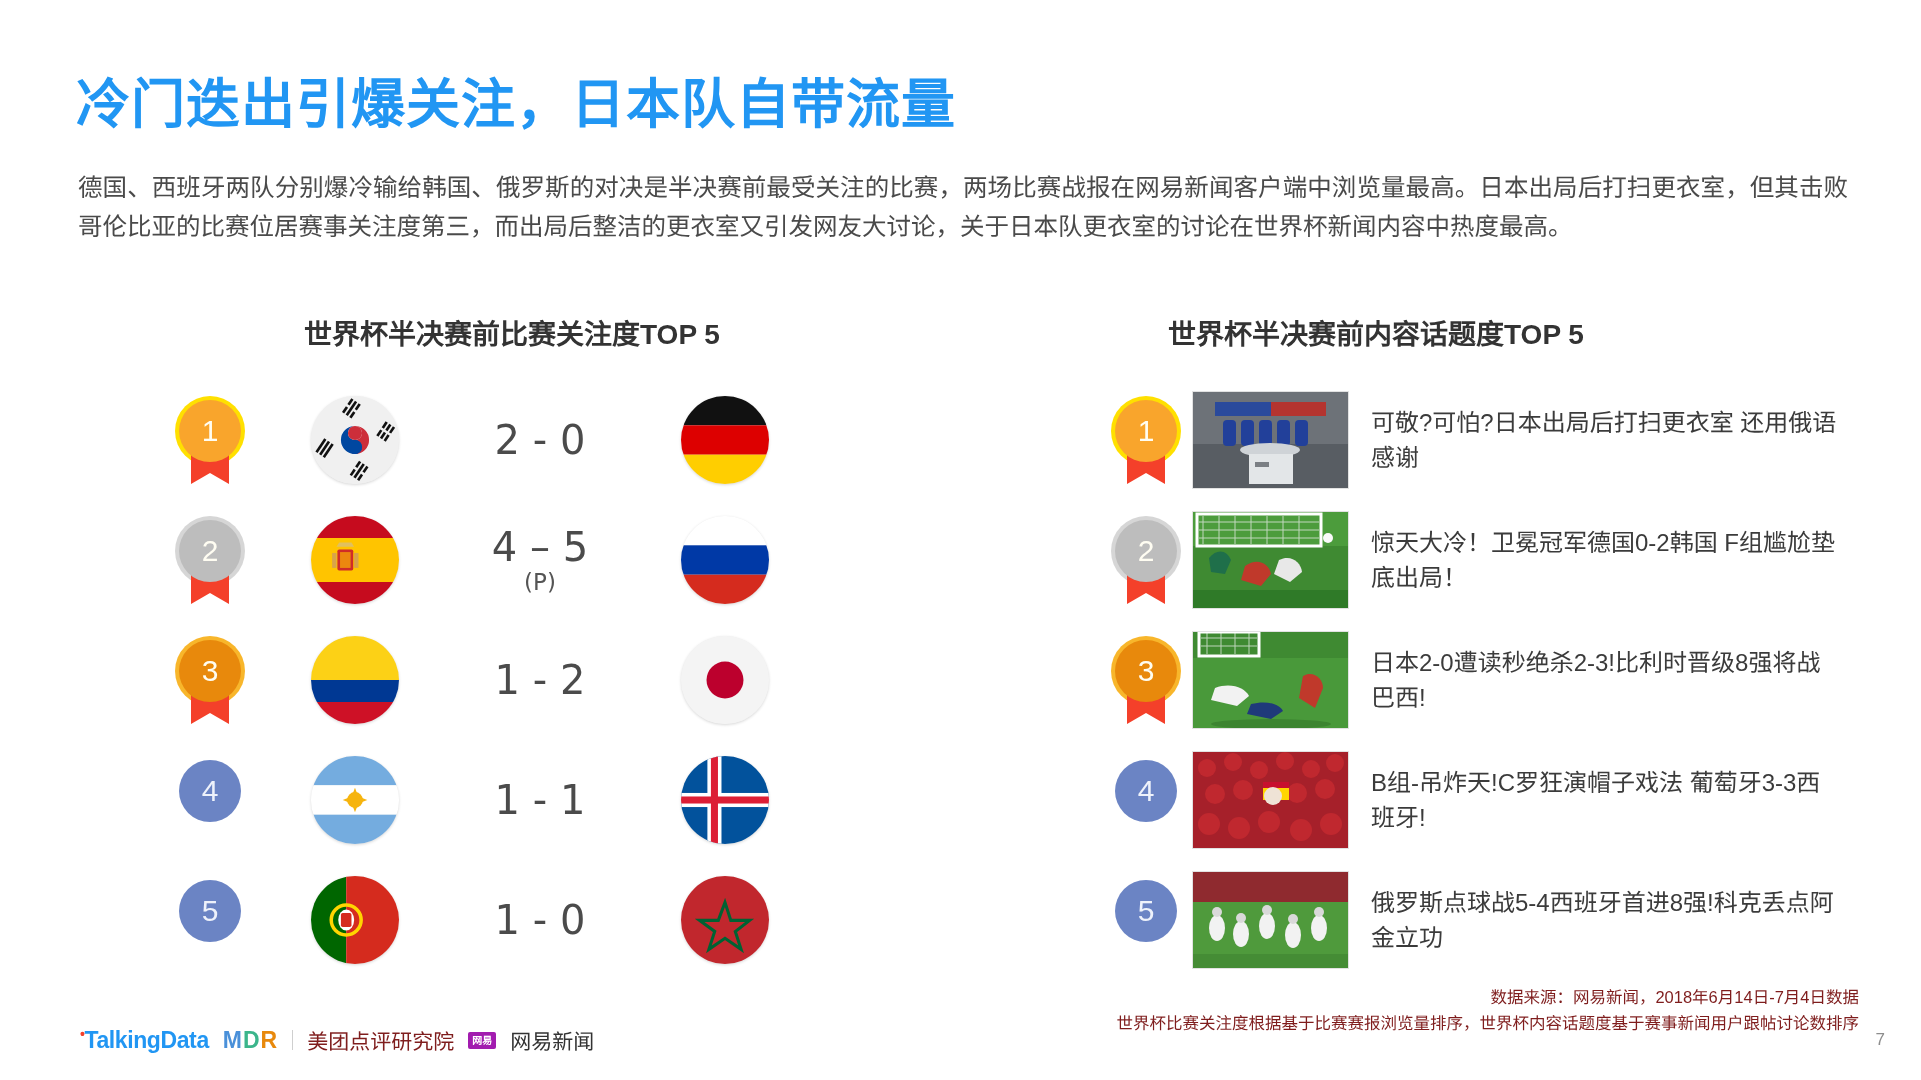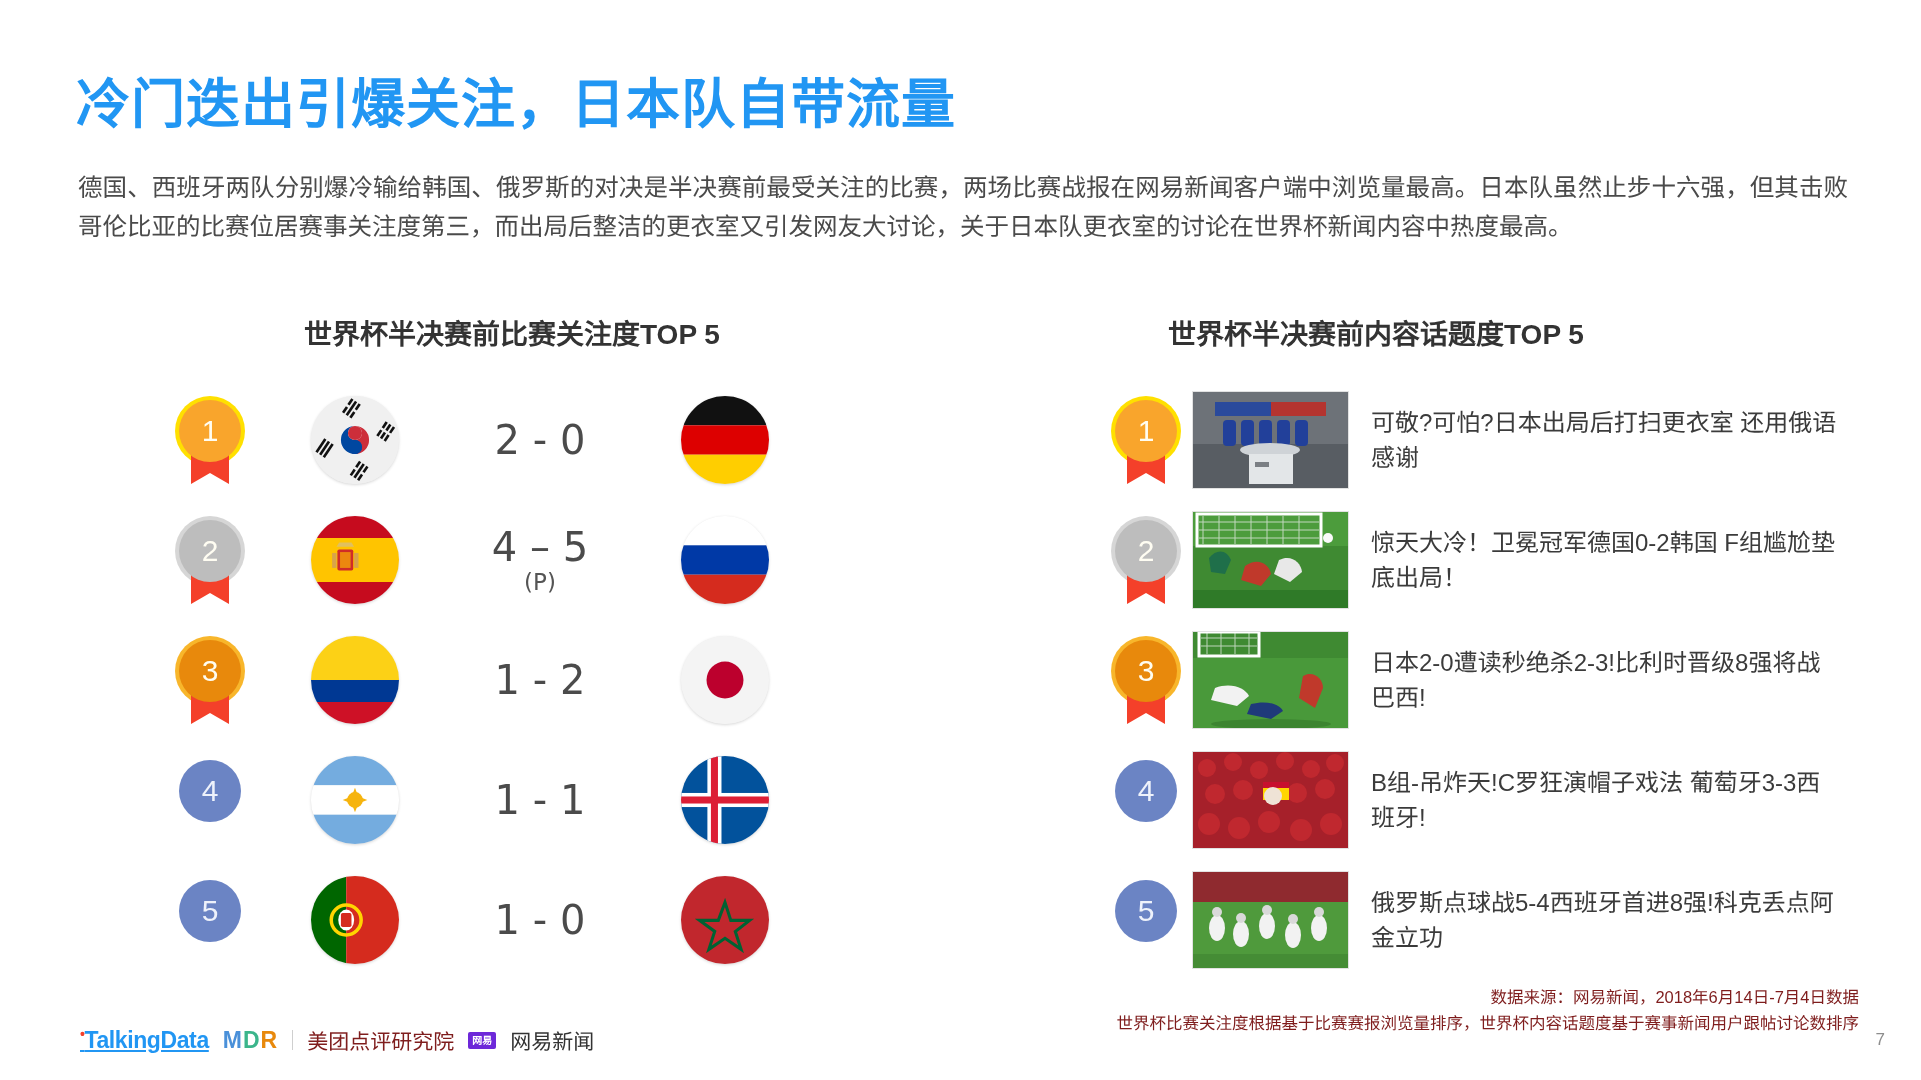--- a/index.html
+++ b/index.html
@@ -101,39 +101,39 @@
     text-align:right;font-size:16.5px;line-height:26px;color:#7f1d1d;
   }
   .pagenum{
     position:absolute;right:36px;top:1030px;
     font-size:17px;color:#8d8d8d;
   }
   .logos{
     position:absolute;left:80px;top:1025px;
     display:flex;align-items:center;gap:14px;
   }
-  .logo-td{font-size:23px;font-weight:bold;color:#2196f3;letter-spacing:-.4px;text-decoration:underline;}
+  .logo-td{font-size:23px;font-weight:bold;color:#2196f3;letter-spacing:-.4px;}
   .logo-td .dot{color:#f4402a;font-size:14px;vertical-align:super;}
   .logo-mdr{font-size:23px;font-weight:bold;letter-spacing:1px;}
   .logo-mdr .m{color:#4a90d9;} .logo-mdr .d{color:#3bb58b;} .logo-mdr .r{color:#e8890c;}
   .logo-divider{width:1px;height:20px;background:#cfcfcf;}
   .logo-mt{font-size:21px;color:#7f1d1d;}
   .logo-163-mark{
-    background:#6d28d9;color:#fff;font-size:10px;line-height:11px;
+    background:#a21caf;color:#fff;font-size:10px;line-height:11px;
     padding:3px 4px;border-radius:2px;text-align:center;font-weight:bold;
   }
   .logo-163{font-size:21px;color:#333;}
 </style>
 </head>
 <body>
 
 <div class="slide">
 
   <div class="headline">冷门迭出引爆关注，日本队自带流量</div>
-  <div class="lede">德国、西班牙两队分别爆冷输给韩国、俄罗斯的对决是半决赛前最受关注的比赛，两场比赛战报在网易新闻客户端中浏览量最高。日本队虽然止步十六强，但其击败哥伦比亚的比赛位居赛事关注度第三，而出局后整洁的更衣室又引发网友大讨论，关于日本队更衣室的讨论在世界杯新闻内容中热度最高。</div>
+  <div class="lede">德国、西班牙两队分别爆冷输给韩国、俄罗斯的对决是半决赛前最受关注的比赛，两场比赛战报在网易新闻客户端中浏览量最高。日本出局后打扫更衣室，但其击败哥伦比亚的比赛位居赛事关注度第三，而出局后整洁的更衣室又引发网友大讨论，关于日本队更衣室的讨论在世界杯新闻内容中热度最高。</div>
 
   <div class="col-title left">世界杯半决赛前比赛关注度TOP 5</div>
   <div class="col-title right">世界杯半决赛前内容话题度TOP 5</div>
 
   <div class="matches" id="matches">
       <div class="match-row">
         <div class="badge-cell">
           <div class="badge gold">
             <div class="ring"></div>
             <div class="ribbon"></div>

